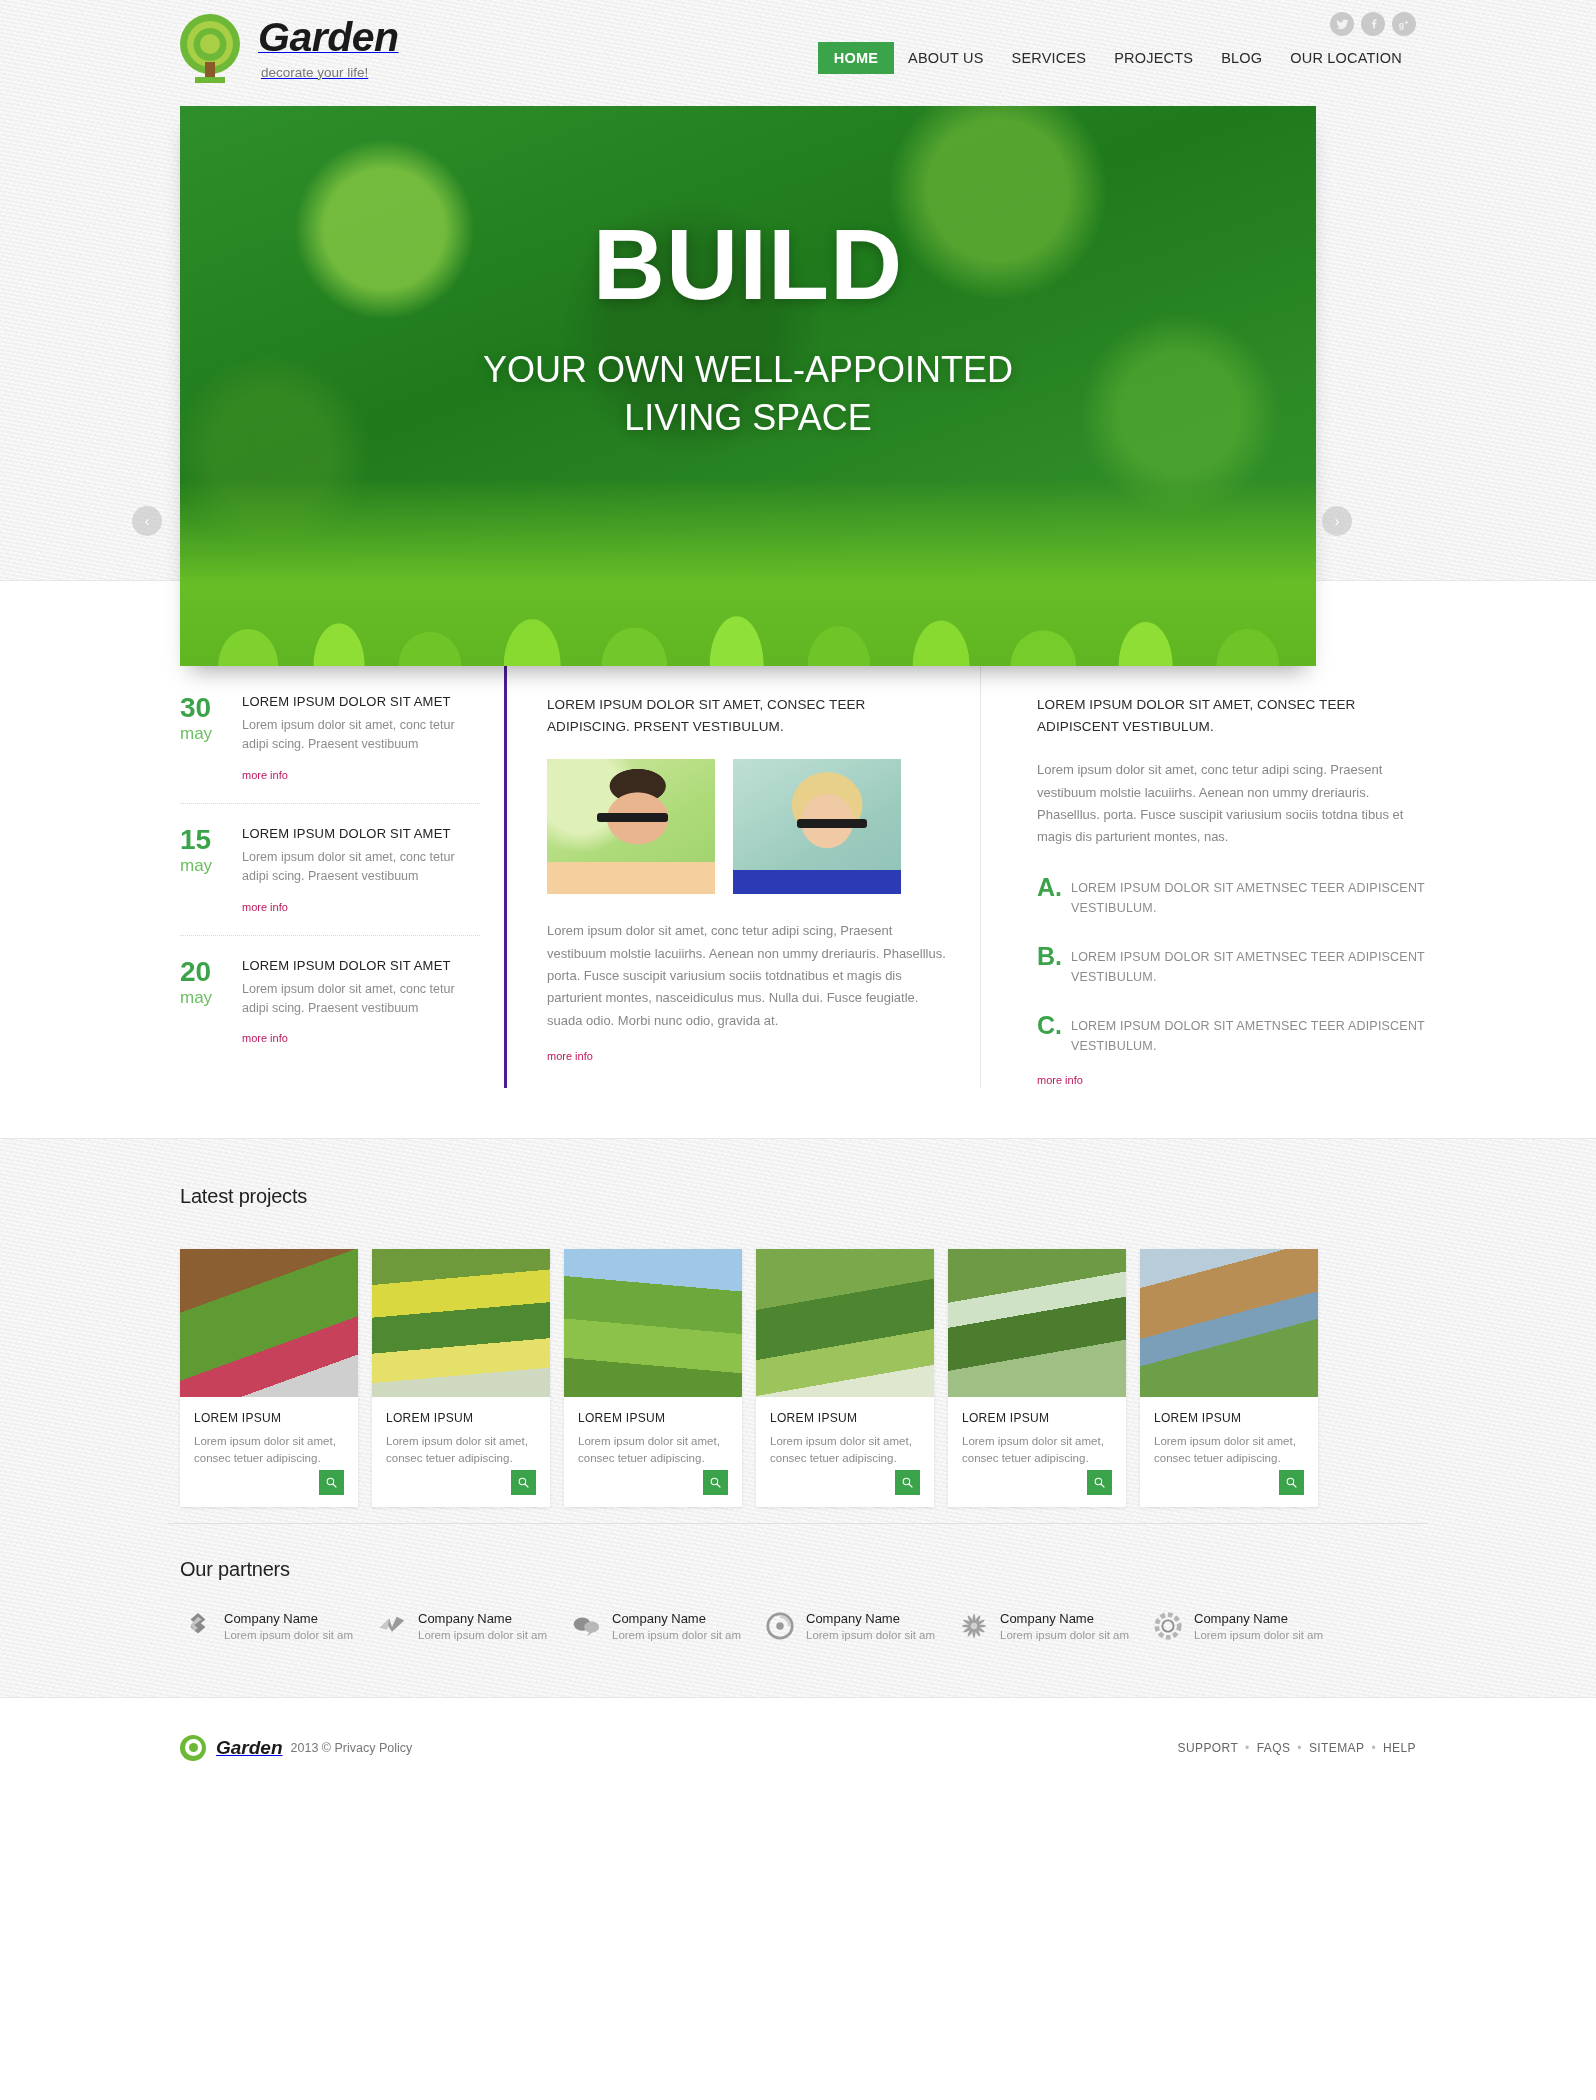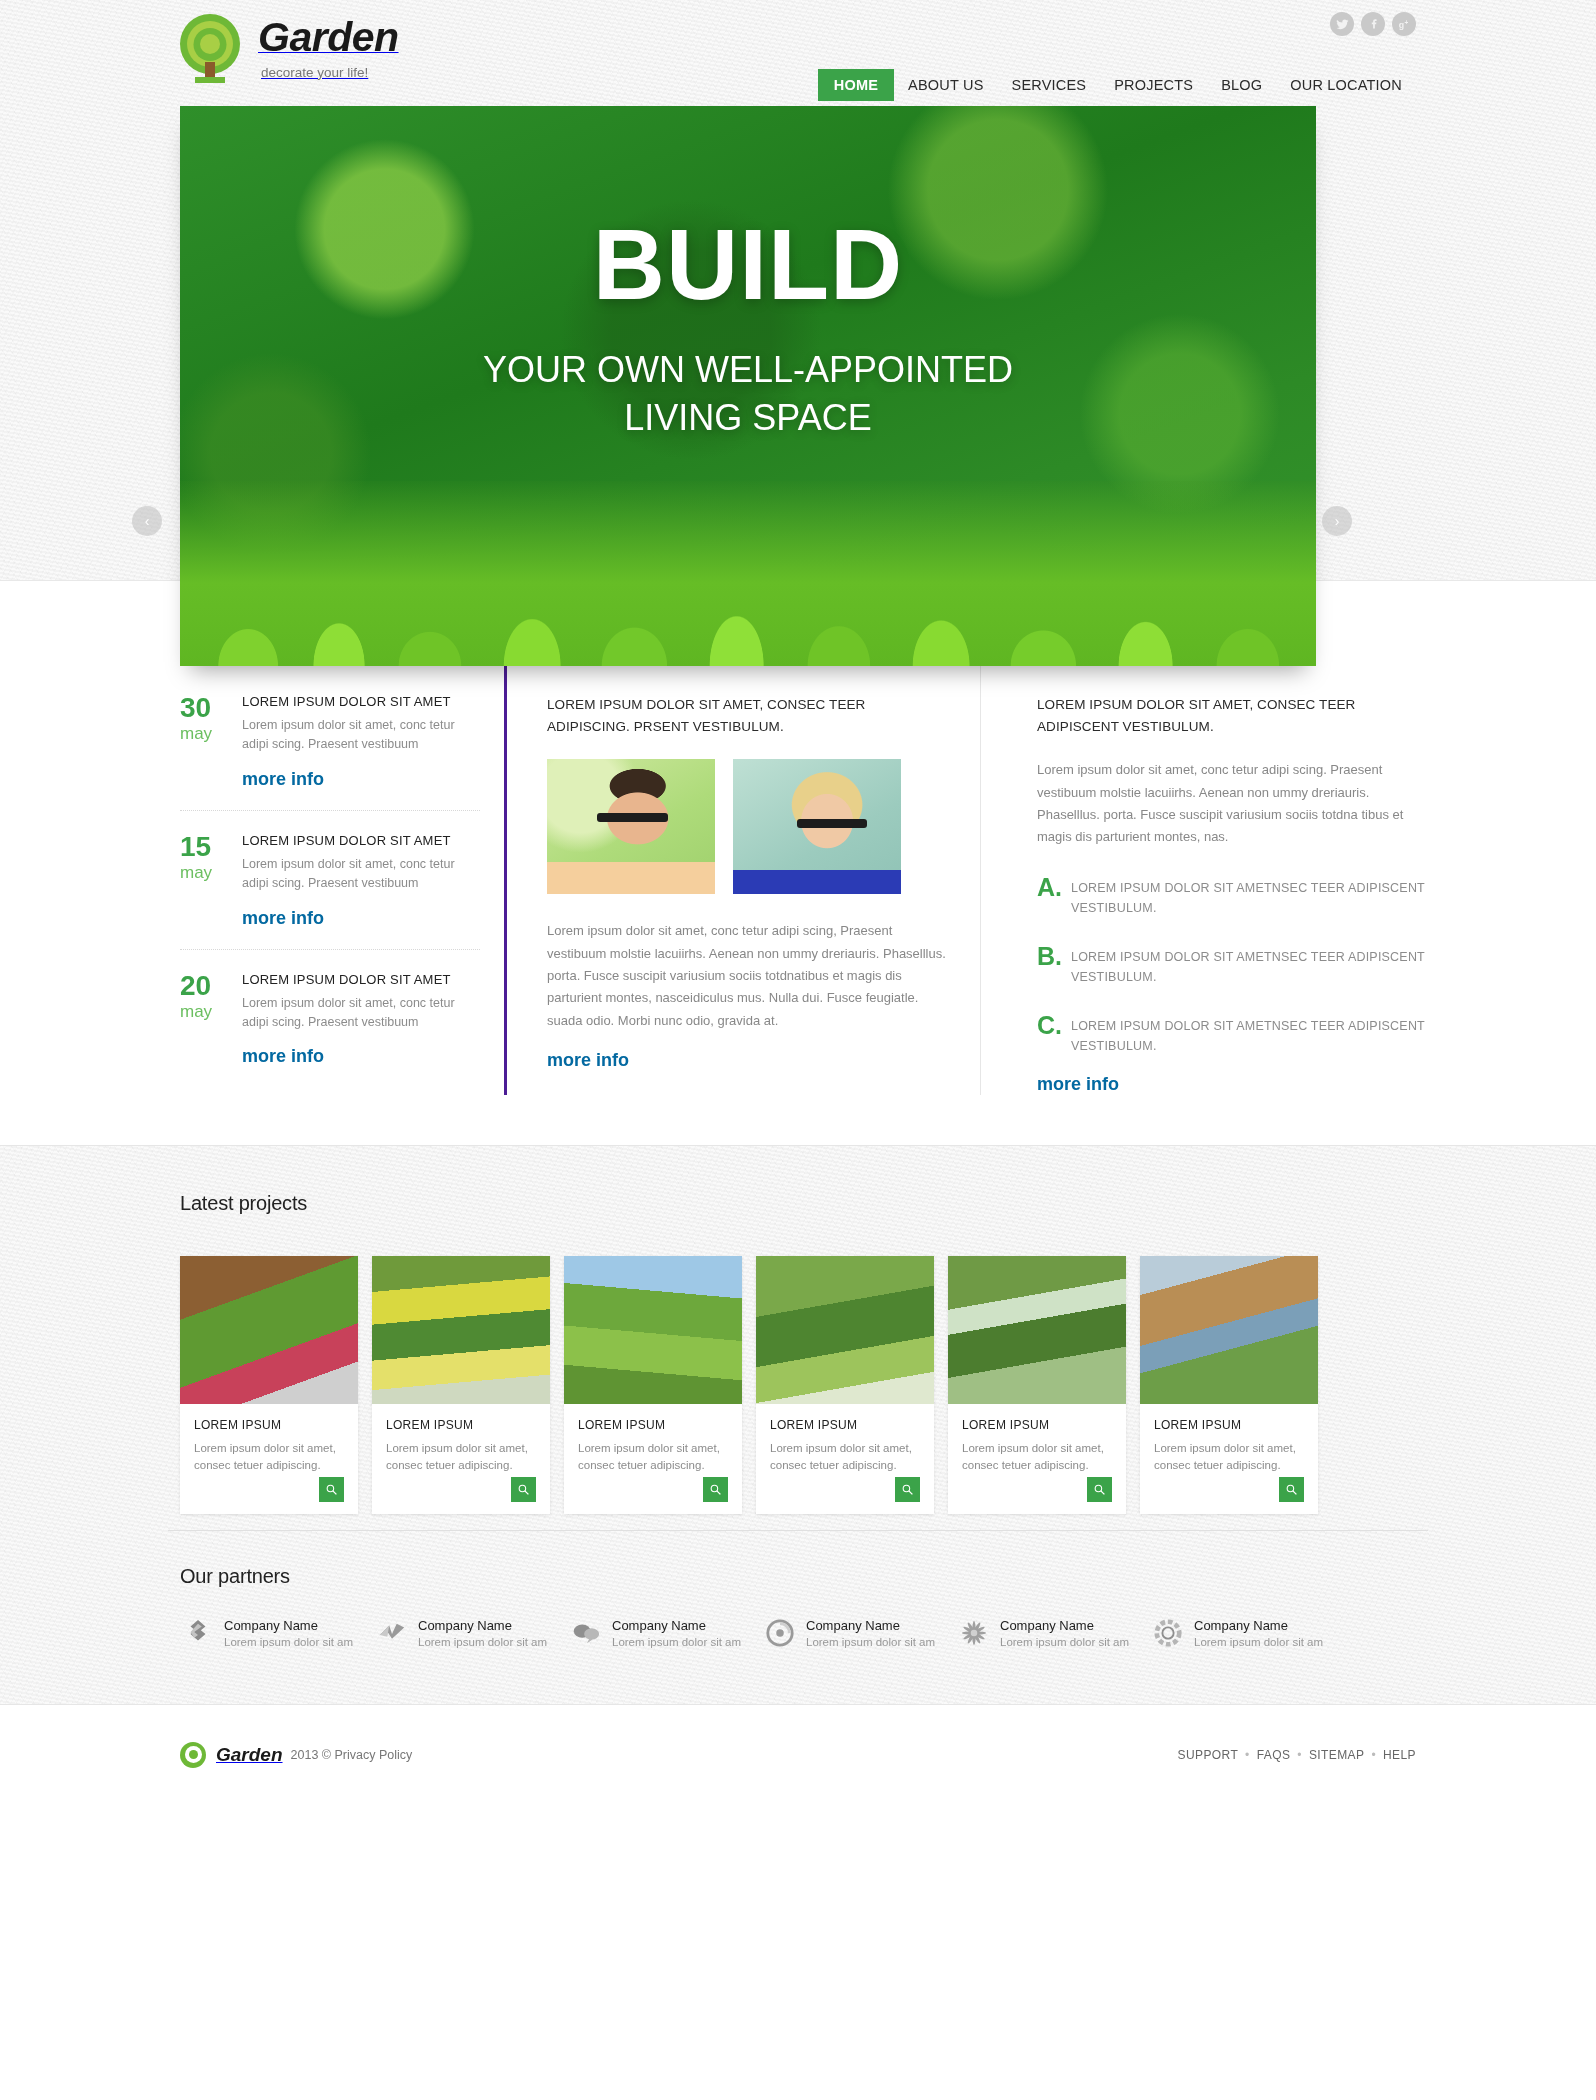--- a/index.html
+++ b/index.html
@@ -39,21 +39,21 @@
   .base { position: absolute; width: 30px; height: 6px; background: #6eb837; left: 15px; top: 63px; }
 
   .logo-text { margin-left: 18px; padding-top: 2px; }
   .logo-title { font-size: 41px; font-weight: bold; font-style: italic; color: #1a1a1a; letter-spacing: -0.5px; line-height: 1; }
   .logo-tag { font-size: 13.5px; color: #777; margin-top: 7px; margin-left: 3px; }
 
   .social { position: absolute; right: 12px; top: 12px; display: flex; gap: 7px; }
   .soc { width: 24px; height: 24px; border-radius: 50%; background: #c9c9c9; color: #f2f2f2; display:flex; align-items:center; justify-content:center; font-size: 13px; font-weight: bold; }
   .soc svg { display:block; }
 
-  .nav { position: absolute; right: 12px; top: 69px; display: flex; align-items: center; gap: 0px; }
+  .nav { position: absolute; right: 12px; top: 42px; display: flex; align-items: center; gap: 0px; }
   .nav a {
     font-size: 14.5px; color: #2b2b2b; text-decoration: none; letter-spacing: .2px;
     padding: 7px 14px; font-weight: 400;
   }
   .nav a.active { background: #3ba349; color: #fff; font-weight: bold; padding: 8px 16px; }
 
   
   .hero-wrap { position: relative; width: 1260px; margin: 0 auto; }
   .hero {
     position: relative; margin-left: 12px; width: 1136px; height: 560px;
@@ -109,21 +109,21 @@
   .col-c { width: 448px; padding-left: 56px; border-left: 1px solid #e6e6e6; }
 
   h2.sec {
     font-size: 20px; font-weight: 400; color: #222; margin-bottom: 28px; letter-spacing: -0.2px;
   }
   .lead {
     font-size: 13.5px; color: #2b2b2b; line-height: 1.6; letter-spacing: .1px; margin-bottom: 22px;
   }
   .body-txt { font-size: 13px; color: #888; line-height: 1.72; }
   .more {
-    display: inline-block; font-size: 18px; font-weight: bold; color: #0369a1;
+    display: inline-block; font-size: 11px; font-weight: normal; color: #be185d;
     text-decoration: none; margin-top: 18px;
   }
 
   
   .ev { display: flex; padding-bottom: 20px; }
   .ev + .ev { border-top: 1px dotted #d8d8d8; padding-top: 22px; }
   .ev-date { width: 56px; flex: none; text-align: left; }
   .ev-day { font-size: 28px; font-weight: bold; color: #3ba349; line-height: 1; }
   .ev-mon { font-size: 17px; color: #6cbf61; margin-top: 2px; }
   .ev-main { flex: 1; padding-left: 6px; }

